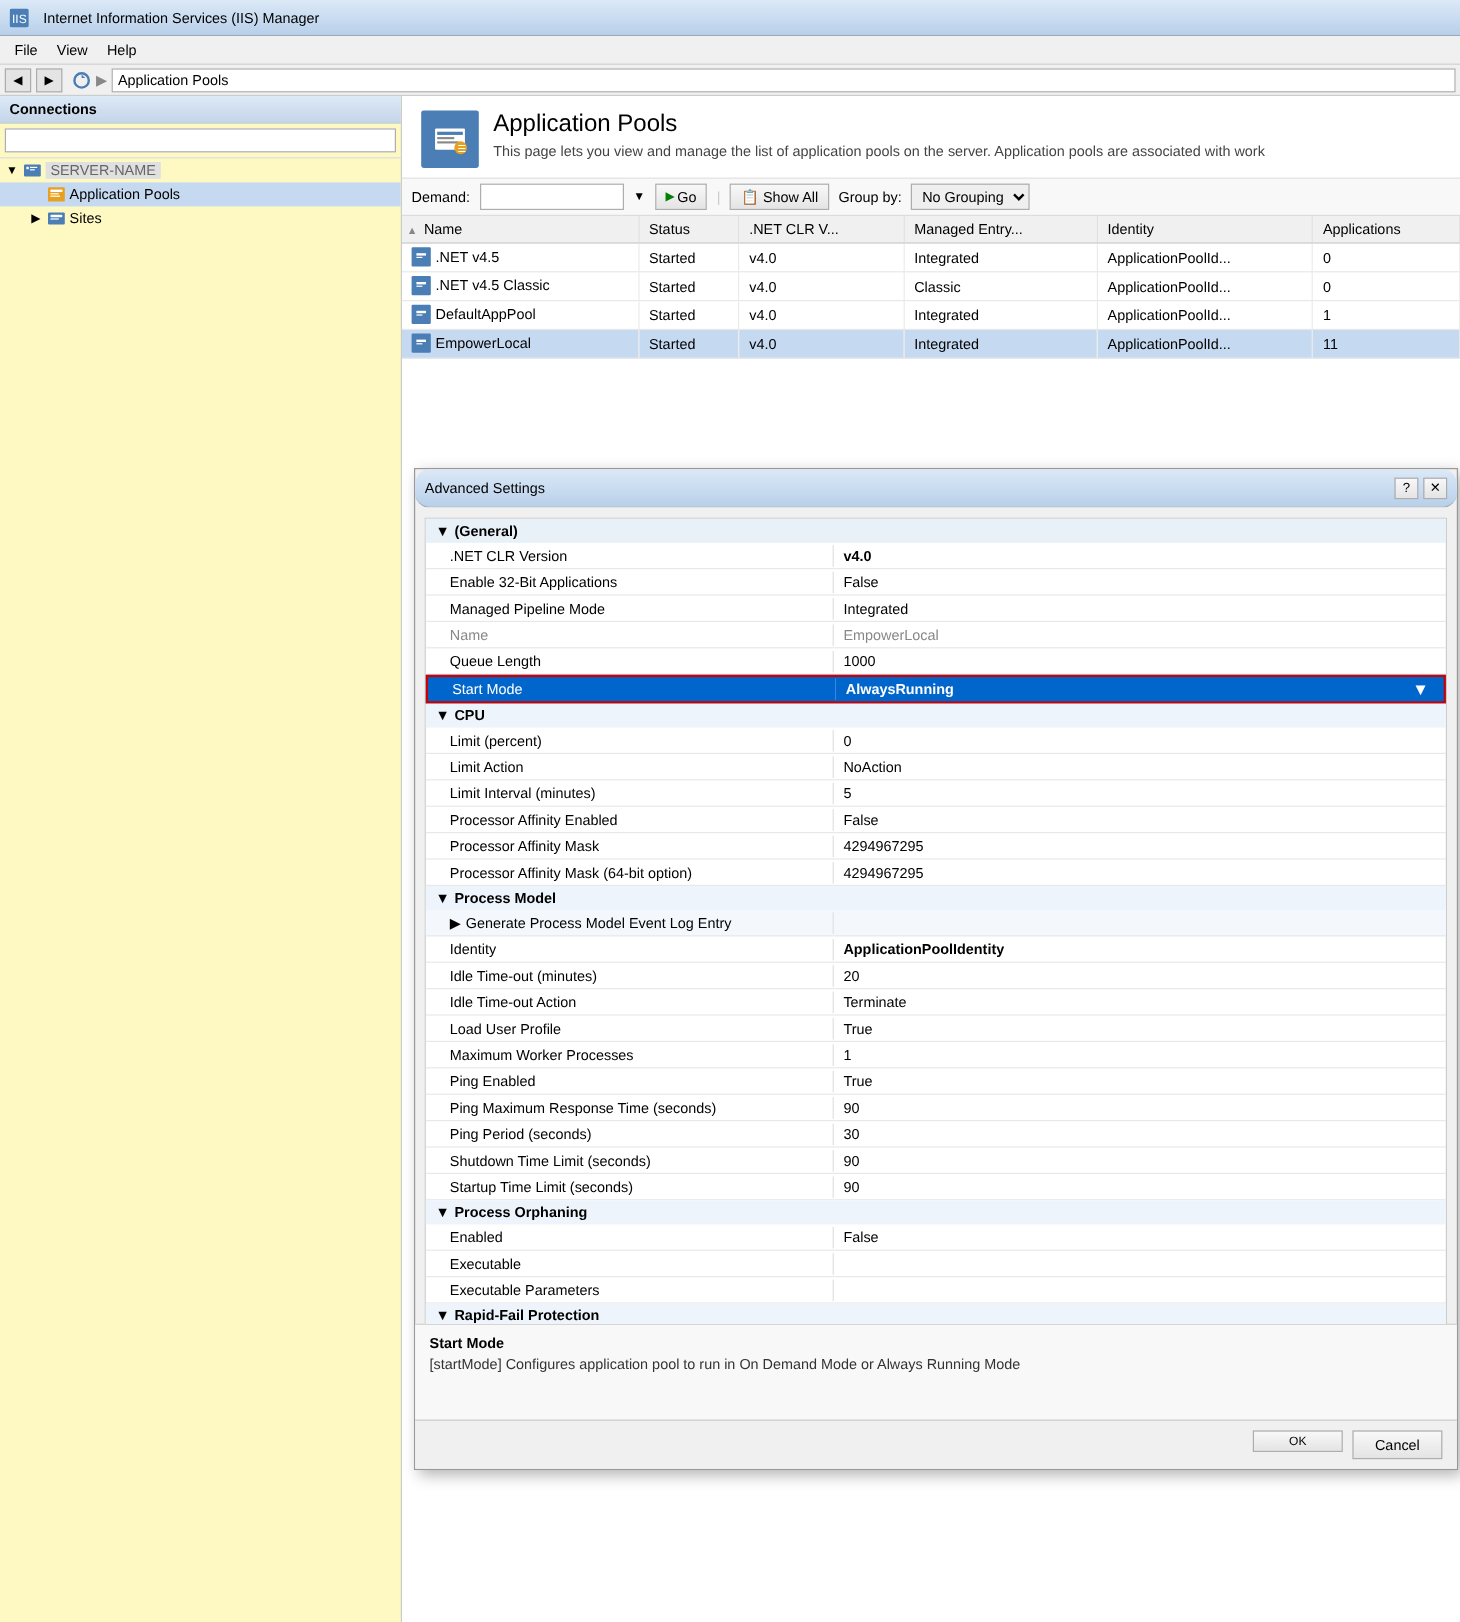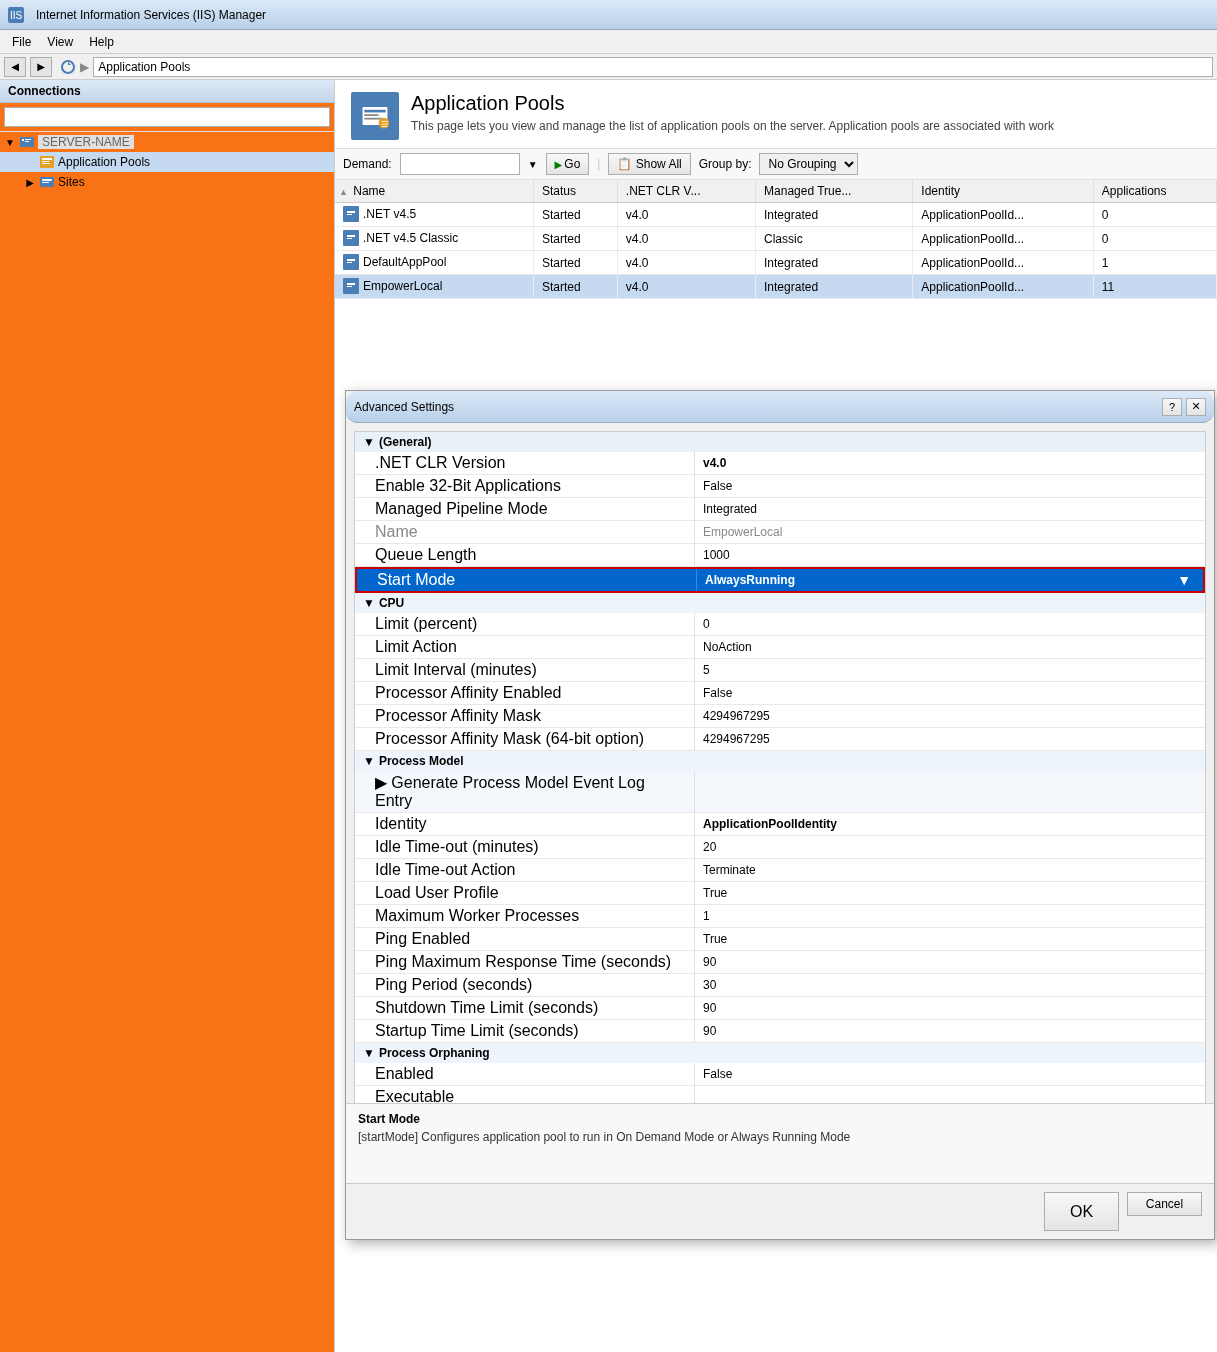--- a/index.html
+++ b/index.html
@@ -14,21 +14,21 @@
 
     
     .nav-bar { background: #f0f0f0; height: 26px; display: flex; align-items: center; padding: 0 4px; border-bottom: 1px solid #ccc; gap: 4px; }
     .nav-btn { width: 22px; height: 20px; background: #e4e4e4; border: 1px solid #adadad; cursor: pointer; display: flex; align-items: center; justify-content: center; font-size: 10px; }
     .nav-path { flex: 1; background: #fff; border: 1px solid #adadad; height: 20px; padding: 0 4px; display: flex; align-items: center; font-size: 12px; }
 
     
     .main-layout { display: flex; height: calc(1352px - 80px); }
 
     
-    .connections-panel { width: 335px; min-width: 335px; background: #f97316; border-right: 1px solid #ccc; display: flex; flex-direction: column; }
+    .connections-panel { width: 335px; min-width: 335px; background: #fef9c3; border-right: 1px solid #ccc; display: flex; flex-direction: column; }
     .connections-header { background: linear-gradient(to bottom, #dce9f7, #c5d5e8); padding: 4px 8px; font-weight: bold; font-size: 12px; border-bottom: 1px solid #b0c4d8; }
     .connections-search { padding: 4px; border-bottom: 1px solid #ddd; }
     .connections-search input { width: 100%; height: 20px; border: 1px solid #adadad; padding: 0 4px; font-size: 11px; }
     .tree-container { flex: 1; overflow: auto; }
     .tree-item { display: flex; align-items: center; padding: 2px 4px; cursor: pointer; white-space: nowrap; }
     .tree-item.selected { background: #c5d9f1; }
     .tree-toggle { width: 12px; display: inline-flex; align-items: center; justify-content: center; font-size: 10px; cursor: pointer; }
     .tree-icon { width: 16px; height: 16px; margin: 0 3px; display: inline-flex; align-items: center; justify-content: center; font-size: 11px; }
     .tree-label { font-size: 12px; }
 
@@ -67,37 +67,37 @@
     .dialog-controls { display: flex; gap: 4px; }
     .dialog-ctrl-btn { width: 20px; height: 18px; border: 1px solid #adadad; background: linear-gradient(to bottom, #f8f8f8, #e4e4e4); font-size: 11px; cursor: pointer; display: flex; align-items: center; justify-content: center; }
     .dialog-body { flex: 1; padding: 8px; overflow-y: auto; max-height: 680px; }
 
     
     .settings-grid { background: #fff; border: 1px solid #ccc; width: 100%; }
     .settings-section-header { background: #e8f0f8; padding: 3px 8px; font-weight: bold; font-size: 12px; display: flex; align-items: center; gap: 4px; cursor: pointer; }
     .settings-row { display: flex; align-items: center; border-bottom: 1px solid #e8e8e8; min-height: 22px; }
     .settings-row.selected { background: #0066cc; color: #fff; }
     .settings-row.selected .settings-value { color: #fff; }
-    .settings-label { flex: 0 0 340px; padding: 2px 8px 2px 20px; font-size: 16px; border-right: 1px solid #e0e0e0; }
+    .settings-label { flex: 0 0 340px; padding: 2px 8px 2px 20px; font-size: 12px; border-right: 1px solid #e0e0e0; }
     .settings-value { flex: 1; padding: 2px 8px; font-size: 12px; }
     .settings-value.bold { font-weight: bold; }
     .settings-row.selected .settings-value.dropdown-indicator { display: flex; align-items: center; justify-content: space-between; }
     .dropdown-arrow { font-size: 10px; }
     .section-row { background: #eef4fb; }
     .subsection-row { background: #f4f8fc; }
     .settings-row-highlight { border: 2px solid #cc0000; }
 
     
     .dialog-description { border-top: 1px solid #ccc; padding: 8px 12px; background: #f8f8f8; min-height: 80px; }
     .desc-title { font-weight: bold; font-size: 12px; margin-bottom: 4px; }
     .desc-text { font-size: 12px; color: #333; }
 
     
     .dialog-buttons { padding: 8px 12px; background: #f0f0f0; border-top: 1px solid #ccc; display: flex; justify-content: flex-end; gap: 8px; }
-    .dialog-ok-btn { width: 75px; height: 39px; background: linear-gradient(to bottom, #f8f8f8, #e4e4e4); border: 1px solid #adadad; font-size: 16px; cursor: pointer; }
+    .dialog-ok-btn { width: 75px; height: 18px; background: linear-gradient(to bottom, #f8f8f8, #e4e4e4); border: 1px solid #adadad; font-size: 10px; cursor: pointer; }
     .dialog-cancel-btn { width: 75px; height: 24px; background: linear-gradient(to bottom, #f8f8f8, #e4e4e4); border: 1px solid #adadad; font-size: 12px; cursor: pointer; }
 
     .relative { position: relative; }
   </style>
 </head>
 <body>
 
 <div class="title-bar">
   <div style="width:16px;height:16px;margin-right:12px;">
     <svg viewBox="0 0 16 16" width="16" height="16">
@@ -222,21 +222,21 @@
     <div style="overflow-x:auto;max-height:160px;overflow-y:auto;">
       <table class="pools-table">
         <thead>
           <tr>
             <th style="padding-left:4px;">
               <span style="font-size:9px;color:#888;margin-right:2px;">▲</span>
               <span>Name</span>
             </th>
             <th>Status</th>
             <th>.NET CLR V...</th>
-            <th>Managed True...</th>
+            <th>Managed Entry...</th>
             <th>Identity</th>
             <th>Applications</th>
           </tr>
         </thead>
         <tbody id="pools-table-body">
         <tr>
       <td>
         <span class="pool-icon">
           <span class="pool-icon-img">
             <svg width="12" height="12" viewBox="0 0 12 12">

